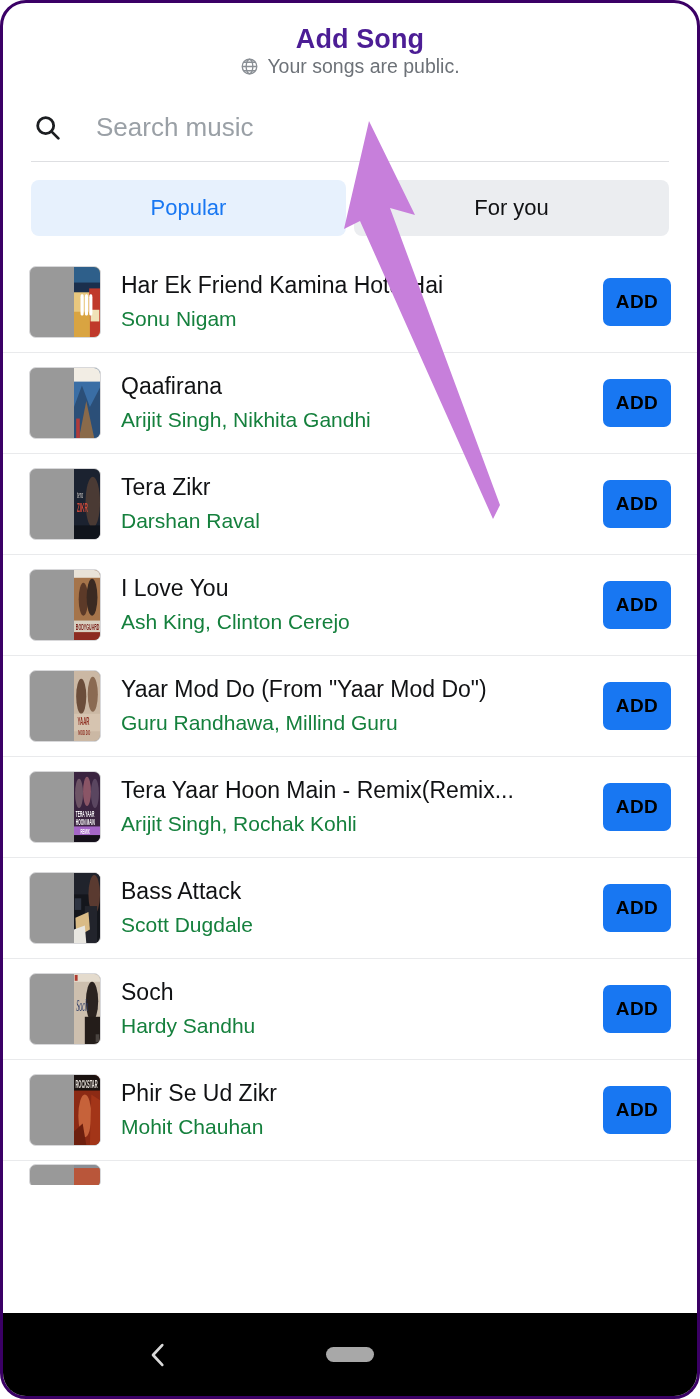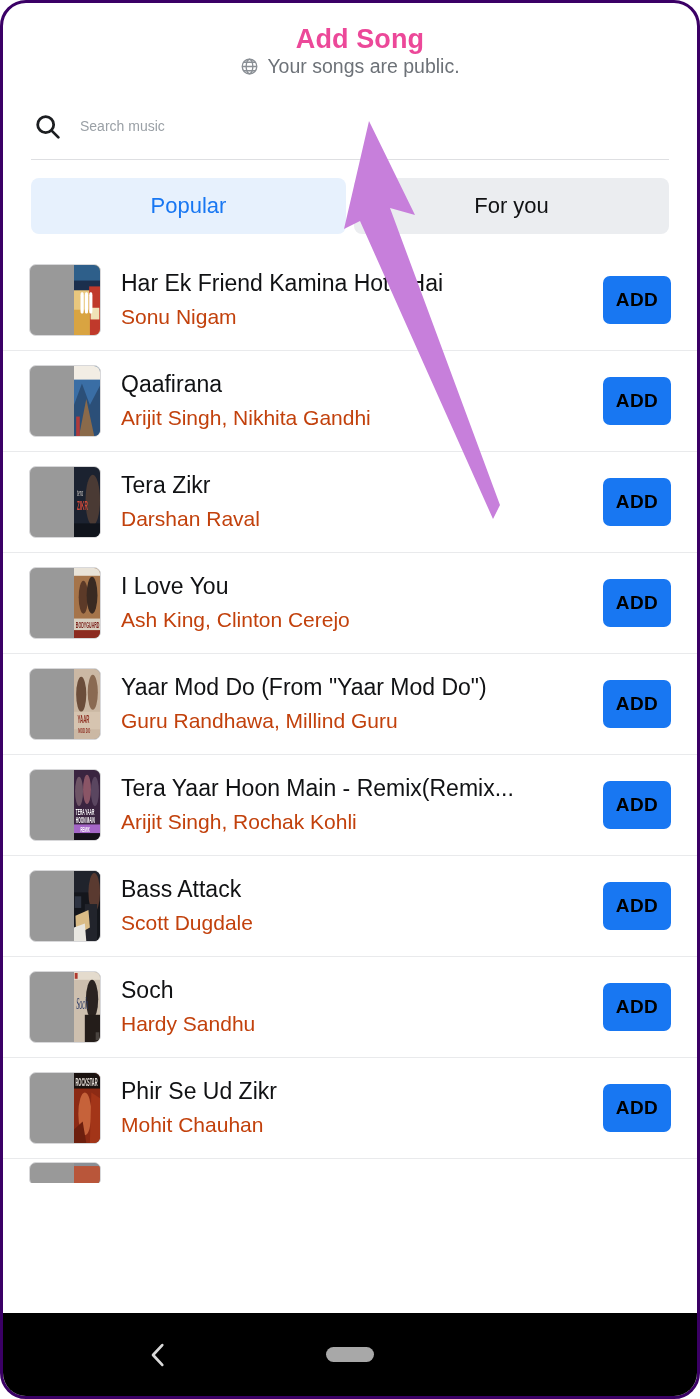--- a/index.html
+++ b/index.html
@@ -5,31 +5,31 @@
   html,body{margin:0;padding:0;background:#ffffff;}
   body{width:700px;height:1399px;overflow:hidden;font-family:"Liberation Sans",sans-serif;}
 
   #phone{
     position:relative;width:700px;height:1399px;box-sizing:border-box;
     border:3px solid #3b0066;border-radius:26px;background:#ffffff;overflow:hidden;
   }
 
   
   .header{padding-top:22px;text-align:center;}
-  .title{font-size:27px;font-weight:bold;color:#ec4899;letter-spacing:.1px;line-height:1.1;margin-left:20px;}
+  .title{font-size:27px;font-weight:bold;color:#4c1d95;letter-spacing:.1px;line-height:1.1;margin-left:20px;}
   .subtitle-row{margin-top:2px;display:flex;align-items:center;justify-content:center;gap:8px;}
   .globe-icon{width:19px;height:19px;display:block;}
   .subtitle{font-size:19.5px;color:#6d7278;line-height:1;}
 
   
   .search-wrap{margin:36px 0 0 0;padding:0 30px 18px 30px;display:flex;align-items:center;gap:18px;}
   .search-icon{width:29px;height:29px;flex:0 0 auto;display:block;}
   .search-input{
     border:0;outline:0;background:transparent;font-family:inherit;
-    font-size:14px;color:#701a75;width:100%;padding:0;line-height:1.2;
+    font-size:26px;color:#701a75;width:100%;padding:0;line-height:1.2;margin-left:16px;
   }
   .search-input::placeholder{color:#9aa0a6;opacity:1;}
   .search-divider{height:1px;background:#dedfe2;margin:0 28px;}
 
   
   .tabs{display:flex;gap:8px;padding:18px 28px 16px 28px;}
   .tab{
     flex:1;height:56px;border-radius:8px;border:0;cursor:pointer;
     font-family:inherit;font-size:22px;display:flex;align-items:center;justify-content:center;
   }
@@ -46,21 +46,21 @@
     width:72px;height:72px;flex:0 0 auto;border-radius:7px;overflow:hidden;
     border:1px solid #d8d8da;box-sizing:border-box;position:relative;background:#999;padding-left:44px;
   }
   .art svg{display:block;width:100%;height:100%;}
   .meta{flex:1 1 auto;min-width:0;overflow:hidden;}
   .song-title{
     font-size:23px;color:#111214;line-height:1.28;white-space:nowrap;
     overflow:hidden;text-overflow:ellipsis;
   }
   .song-artist{
-    font-size:21px;color:#c2410c;line-height:1.35;margin-top:4px;white-space:nowrap;
+    font-size:21px;color:#15803d;line-height:1.35;margin-top:4px;white-space:nowrap;
     overflow:hidden;text-overflow:ellipsis;
   }
   .add-btn{
     flex:0 0 auto;width:68px;height:48px;border:0;border-radius:7px;background:#1877f2;
     color:#000000;font-family:inherit;font-size:19px;font-weight:bold;letter-spacing:.4px;
     cursor:pointer;display:flex;align-items:center;justify-content:center;
   }
 
   
   .song-row.partial{min-height:0;height:24px;padding-top:6px;padding-bottom:0;overflow:hidden;border-bottom:0;}

